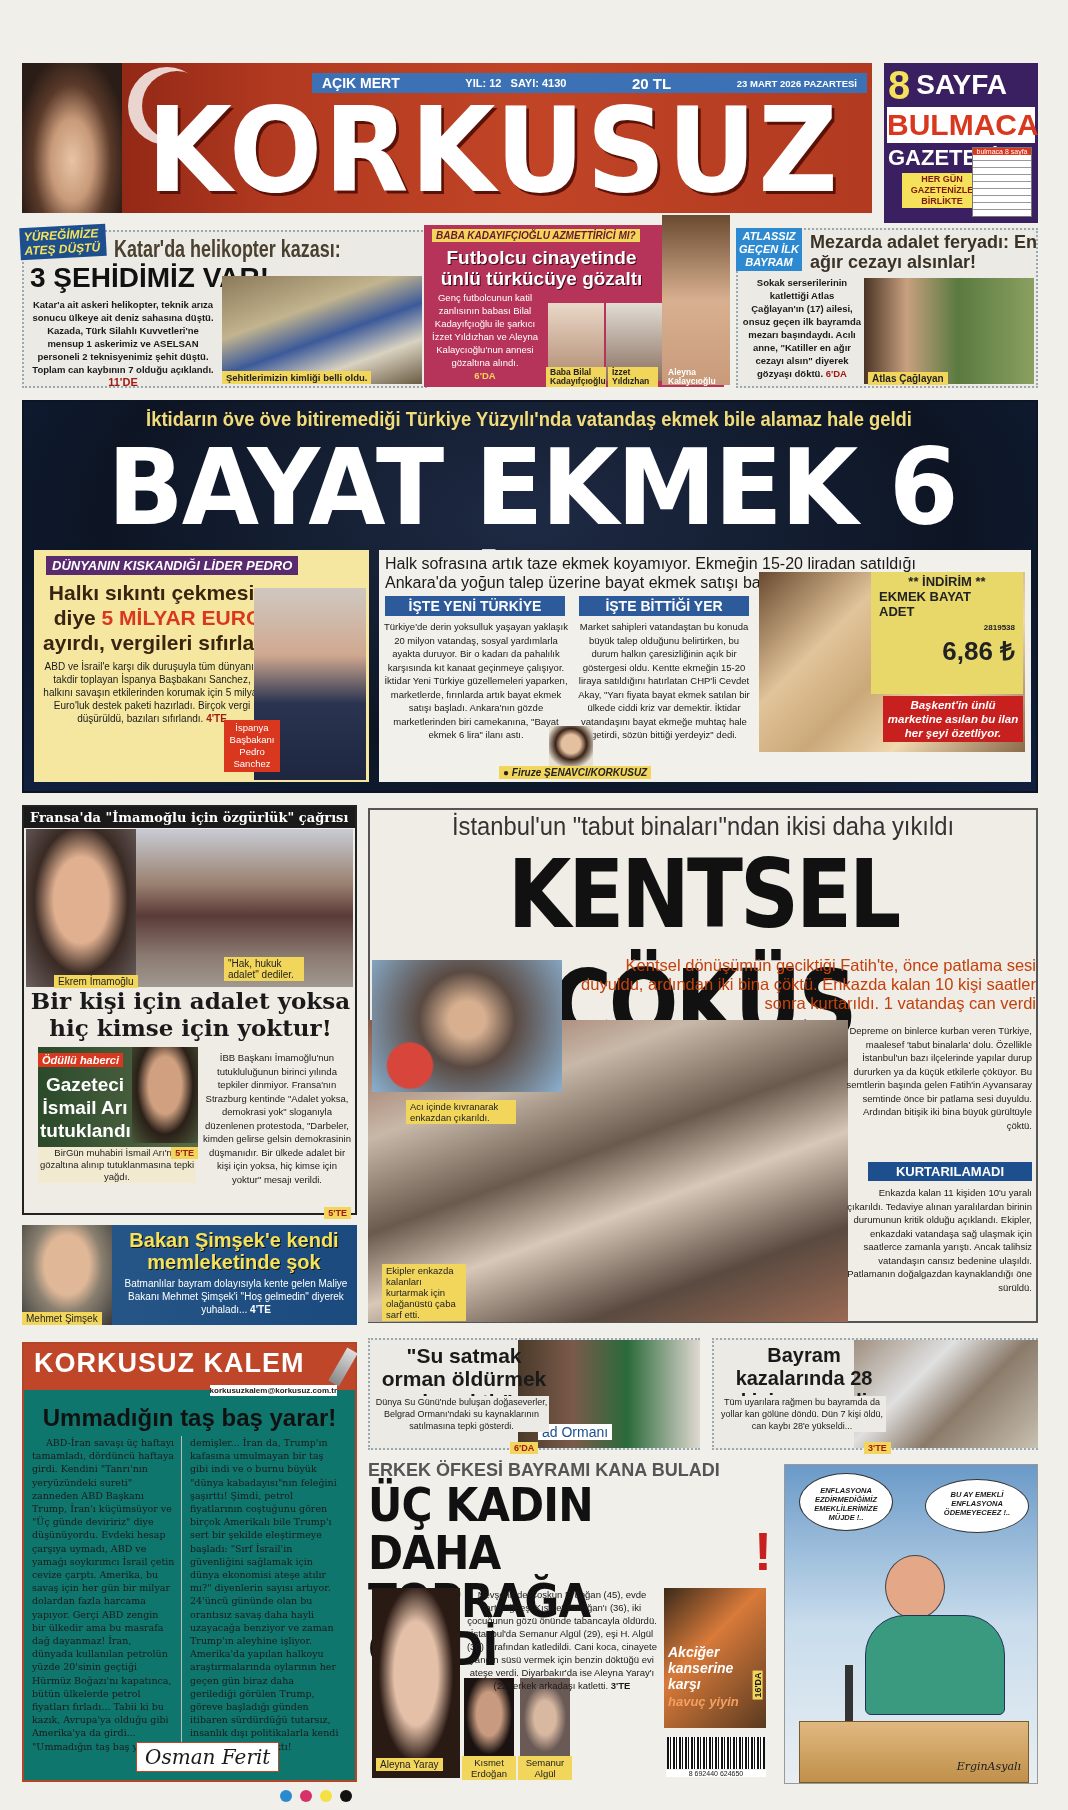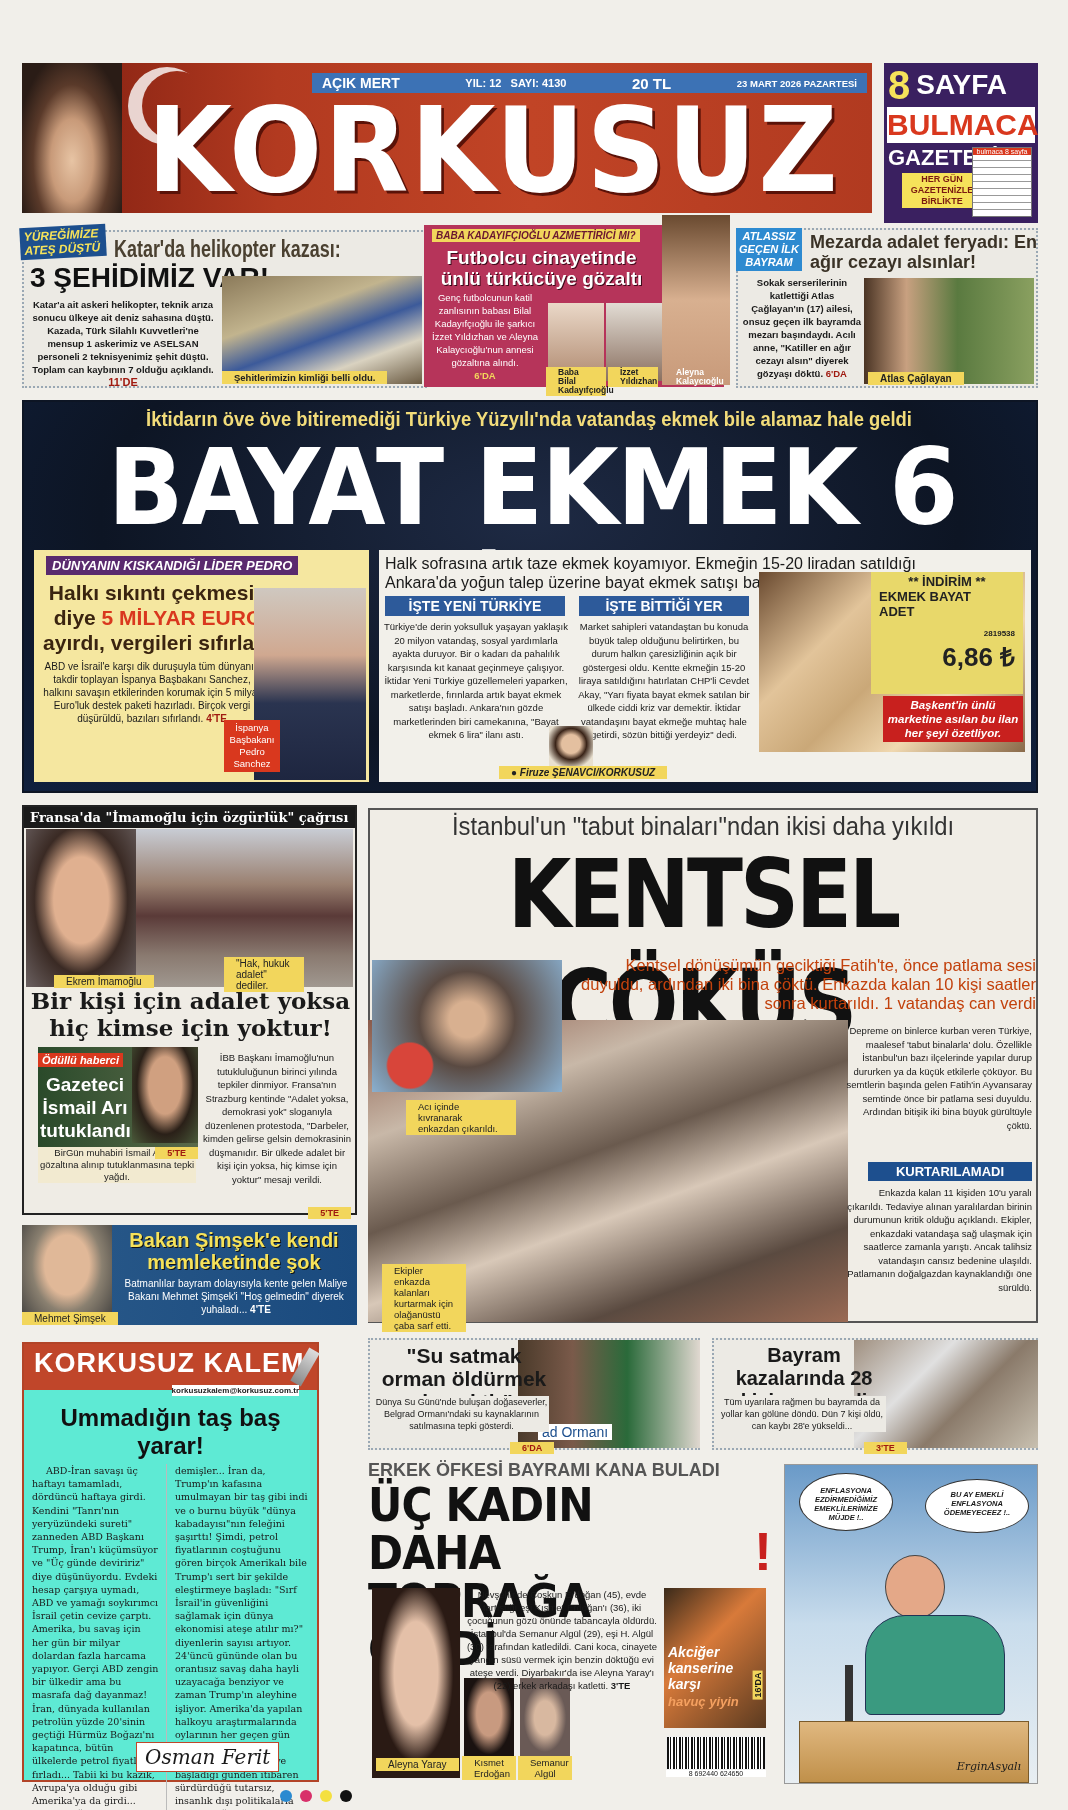--- a/index.html
+++ b/index.html
@@ -1,34 +1,34 @@
 <!DOCTYPE html>
 <html><head>
 <meta charset="utf-8">
 <style>
 *{box-sizing:border-box;margin:0;padding:0}
 body{width:1068px;height:1810px;background:#f1efea;font-family:"Liberation Sans",sans-serif;color:#1a1a1a;position:relative;overflow:hidden}
 .abs{position:absolute}
 .dotbox{border:2px dotted #9aa8b4;background:#eceae4}
 .photo{background:linear-gradient(135deg,#7a6a5a,#b8a88e 40%,#5a4d42);overflow:hidden}
-.cap{background:#f2d65c;color:#222;font-size:10px;padding:1px 12px;font-weight:bold;display:inline-block}
+.cap{background:#f2d65c;color:#222;font-size:10px;padding:1px 4px;font-weight:bold;display:inline-block}
 .page{color:#c0392b;font-weight:bold;font-size:11px}
 p.body{font-size:10.5px;line-height:14px;text-align:center}
 
 #mast{left:22px;top:63px;width:850px;height:150px;background:linear-gradient(90deg,#7e1d10,#b23a20 30%,#c14426 60%,#b13a20);}
 #ataturk{left:0;top:0;width:100px;height:150px;background:radial-gradient(ellipse at 50% 65%,#e7c4a4 0,#c89a79 30%,#5a3a2a 55%,#2a1c16 80%);}
 #topbar{left:290px;top:10px;width:555px;height:20px;background:#3c72b5;color:#fff;font-size:11px;font-weight:bold;display:flex;align-items:center;justify-content:space-between;padding:0 10px}
 #logo{left:125px;top:18px;font-size:118px;color:#fff;font-weight:900;letter-spacing:2px;font-family:"DejaVu Sans",sans-serif;text-shadow:3px 3px 0 #5a1208;transform:scaleX(0.93);transform-origin:left top}
 #bulmaca{left:884px;top:63px;width:154px;height:160px;background:#3a2060}
 
 #band{left:22px;top:400px;width:1016px;height:393px;background:radial-gradient(ellipse at 50% 30%,#1e2a44,#0d1524 60%,#10203e);border:2px solid #0d1524}
 #kentsel{left:368px;top:808px;width:670px;height:515px;border:2px solid #555;background:#f0ede6}
 #fransa{left:22px;top:805px;width:335px;height:410px;border:2px solid #222;background:#efece5}
 #simsek{left:22px;top:1225px;width:335px;height:100px;background:linear-gradient(90deg,#2a5a8a,#1a4a7e)}
-#kalem{left:22px;top:1342px;width:297px;height:440px;border:2px solid #b24428;background:#5eead4}
+#kalem{left:22px;top:1342px;width:335px;height:440px;border:2px solid #b24428;background:#0f766e}
 </style>
 </head>
 <body>
 
 <div id="mast" class="abs">
   <div id="ataturk" class="abs"></div>
   <div class="abs" style="left:120px;top:8px;width:70px;height:70px;border-radius:50%;box-shadow:-10px 0 0 4px #fff;opacity:.8"></div>
   <div id="topbar" class="abs">
     <span style="font-size:14px">AÇIK MERT</span>
     <span><span>YIL: 12</span>&nbsp;&nbsp;&nbsp;<span>SAYI: 4130</span></span>
@@ -101,21 +101,21 @@
     <p class="abs body" style="left:4px;top:70px;width:186px;font-size:9.5px;line-height:13.5px">Türkiye'de derin yoksulluk yaşayan yaklaşık 20 milyon vatandaş, sosyal yardımlarla ayakta duruyor. Bir o kadarı da pahalılık karşısında kıt kanaat geçinmeye çalışıyor. İktidar Yeni Türkiye güzellemeleri yaparken, marketlerde, fırınlarda artık bayat ekmek satışı başladı. Ankara'nın gözde marketlerinden biri camekanına, "Bayat ekmek 6 lira" ilanı astı.</p>
     <div class="abs" style="left:200px;top:46px;width:170px;background:#2d5a9a;color:#fff;font-size:14px;font-weight:bold;text-align:center;padding:2px">İŞTE BİTTİĞİ YER</div>
     <p class="abs body" style="left:198px;top:70px;width:174px;font-size:9.5px;line-height:13.5px">Market sahipleri vatandaştan bu konuda büyük talep olduğunu belirtirken, bu durum halkın çaresizliğinin açık bir göstergesi oldu. Kentte ekmeğin 15-20 liraya satıldığını hatırlatan CHP'li Cevdet Akay, "Yarı fiyata bayat ekmek satılan bir ülkede ciddi kriz var demektir. İktidar vatandaşını bayat ekmeğe muhtaç hale getirdi, sözün bittiği yerdeyiz" dedi.</p>
     <div class="abs photo" style="left:170px;top:176px;width:44px;height:40px;background:radial-gradient(circle at 50% 45%,#e4c0a0 0 30%,#3a2418 50%,#e8e0d0 80%)"></div>
     <span class="abs cap" style="left:120px;top:216px;font-style:italic"><span>● </span><span>Firuze ŞENAVCI/KORKUSUZ</span></span>
     <div class="abs photo" style="left:380px;top:22px;width:266px;height:180px;background:linear-gradient(135deg,#6a4a30,#e2c49a 30%,#caa878 50%,#f0d8b0 70%,#8a6a4a)">
       <div class="abs" style="left:112px;top:-2px;width:152px;height:124px;background:#e8d86a;padding:4px 8px;font-weight:bold;color:#222">
         <div style="font-size:13px;text-align:center">** İNDİRİM **</div>
         <div style="font-size:13px">EKMEK BAYAT</div>
         <div style="font-size:13px">ADET</div>
-        <div style="font-size:8px;text-align:right;margin-top:10px">2819538</div>
+        <div style="font-size:8px;text-align:right;margin-top:4px">2819538</div>
         <div style="font-size:26px;text-align:right">6,86 ₺</div>
       </div>
       <div class="abs" style="left:124px;top:124px;width:140px;background:#c8201e;color:#fff;font-size:11.5px;font-weight:bold;font-style:italic;text-align:center;line-height:14px;padding:2px">Başkent'in ünlü marketine asılan bu ilan her şeyi özetliyor.</div>
     </div>
   </div>
 </div>
 
 <div id="fransa" class="abs">
   <div style="background:#1a1a1a;color:#fff;font-family:'DejaVu Serif',serif;font-weight:bold;font-size:13px;padding:3px 6px;white-space:nowrap">Fransa'da "İmamoğlu için özgürlük" çağrısı</div>
   <div class="abs photo" style="left:2px;top:22px;width:327px;height:158px;background:linear-gradient(180deg,#c8ccd4,#9a8070 35%,#5a3a38 55%,#8a7a70 80%,#a09890)"></div>

